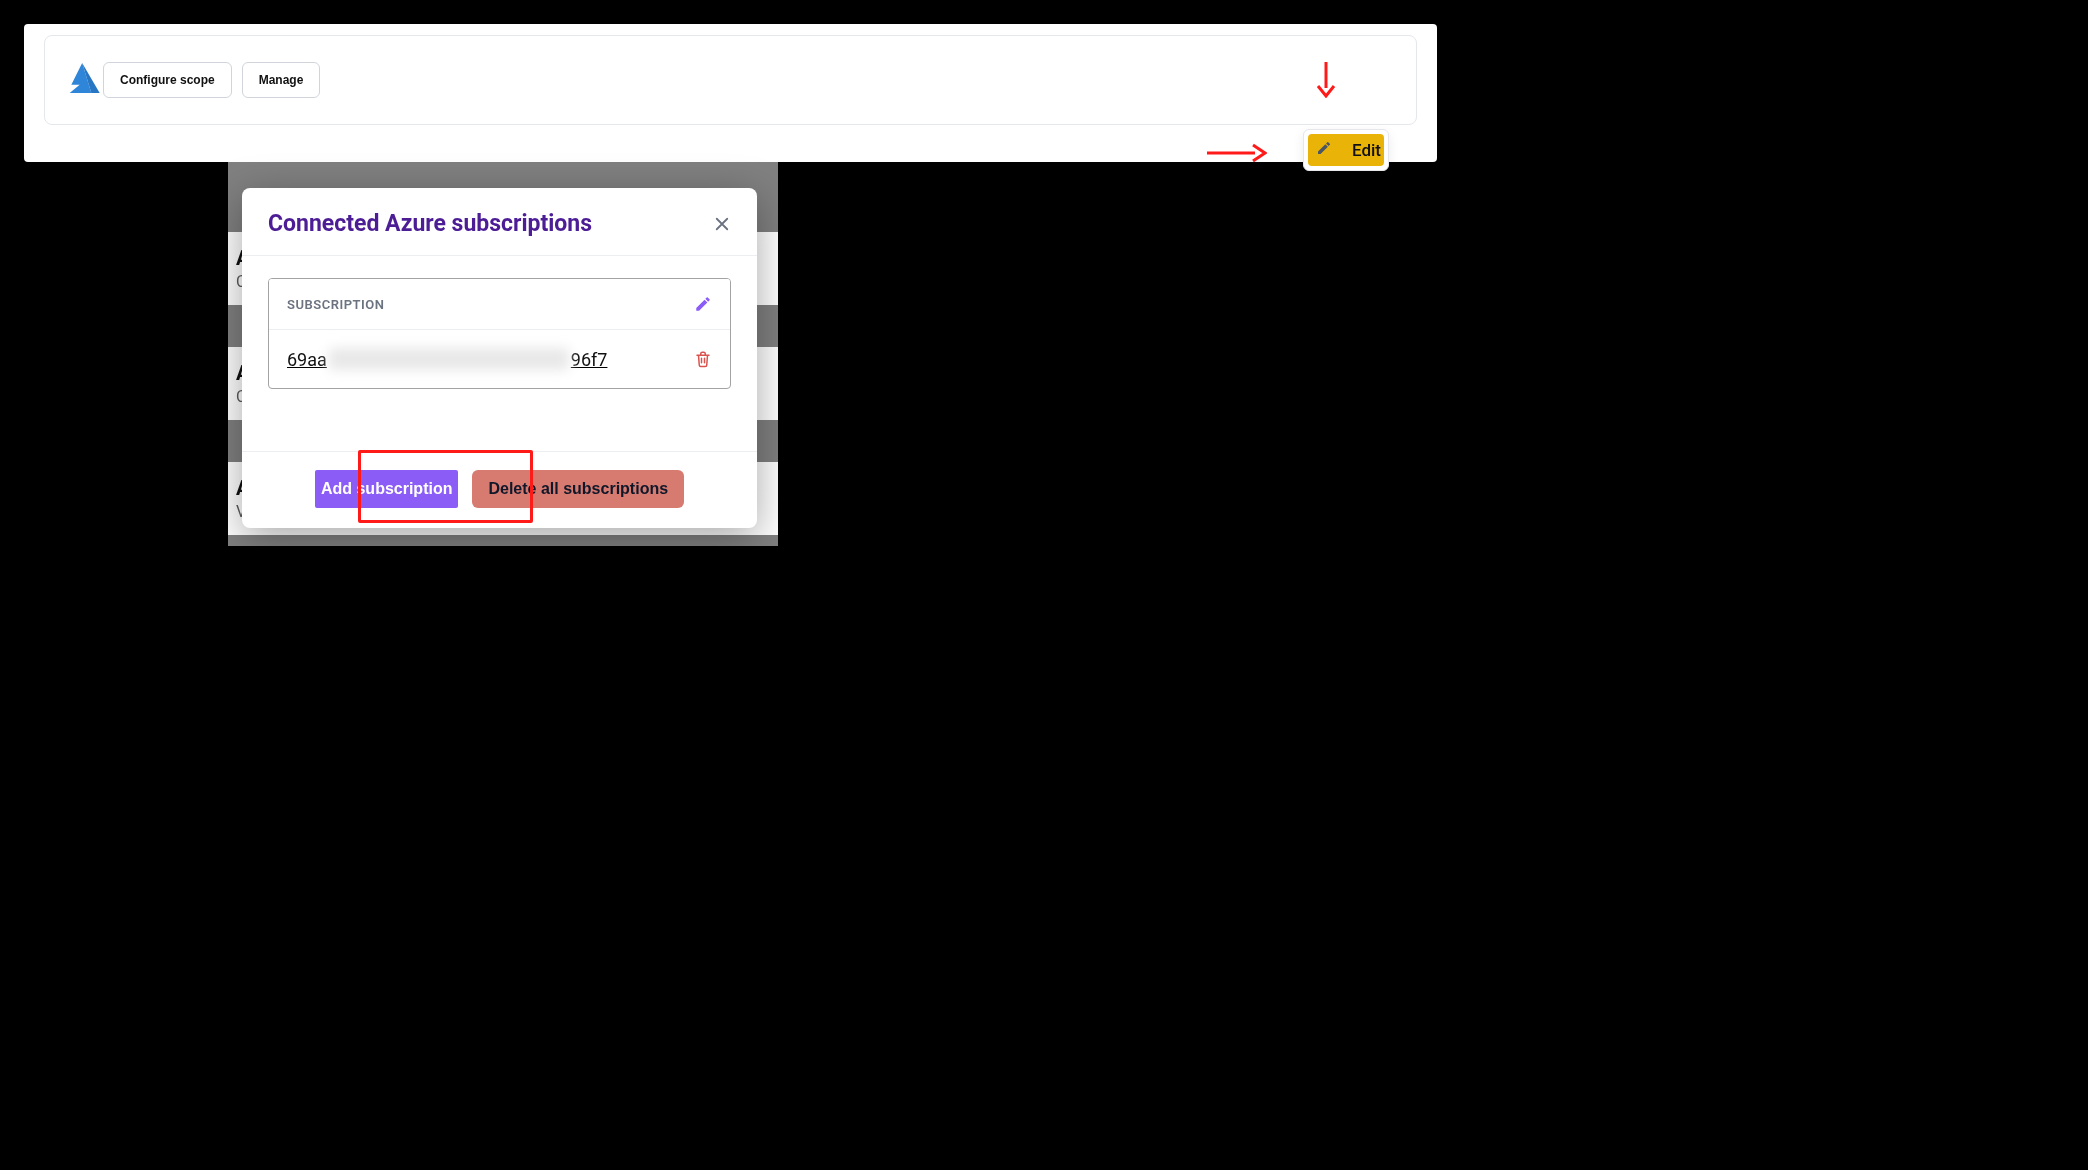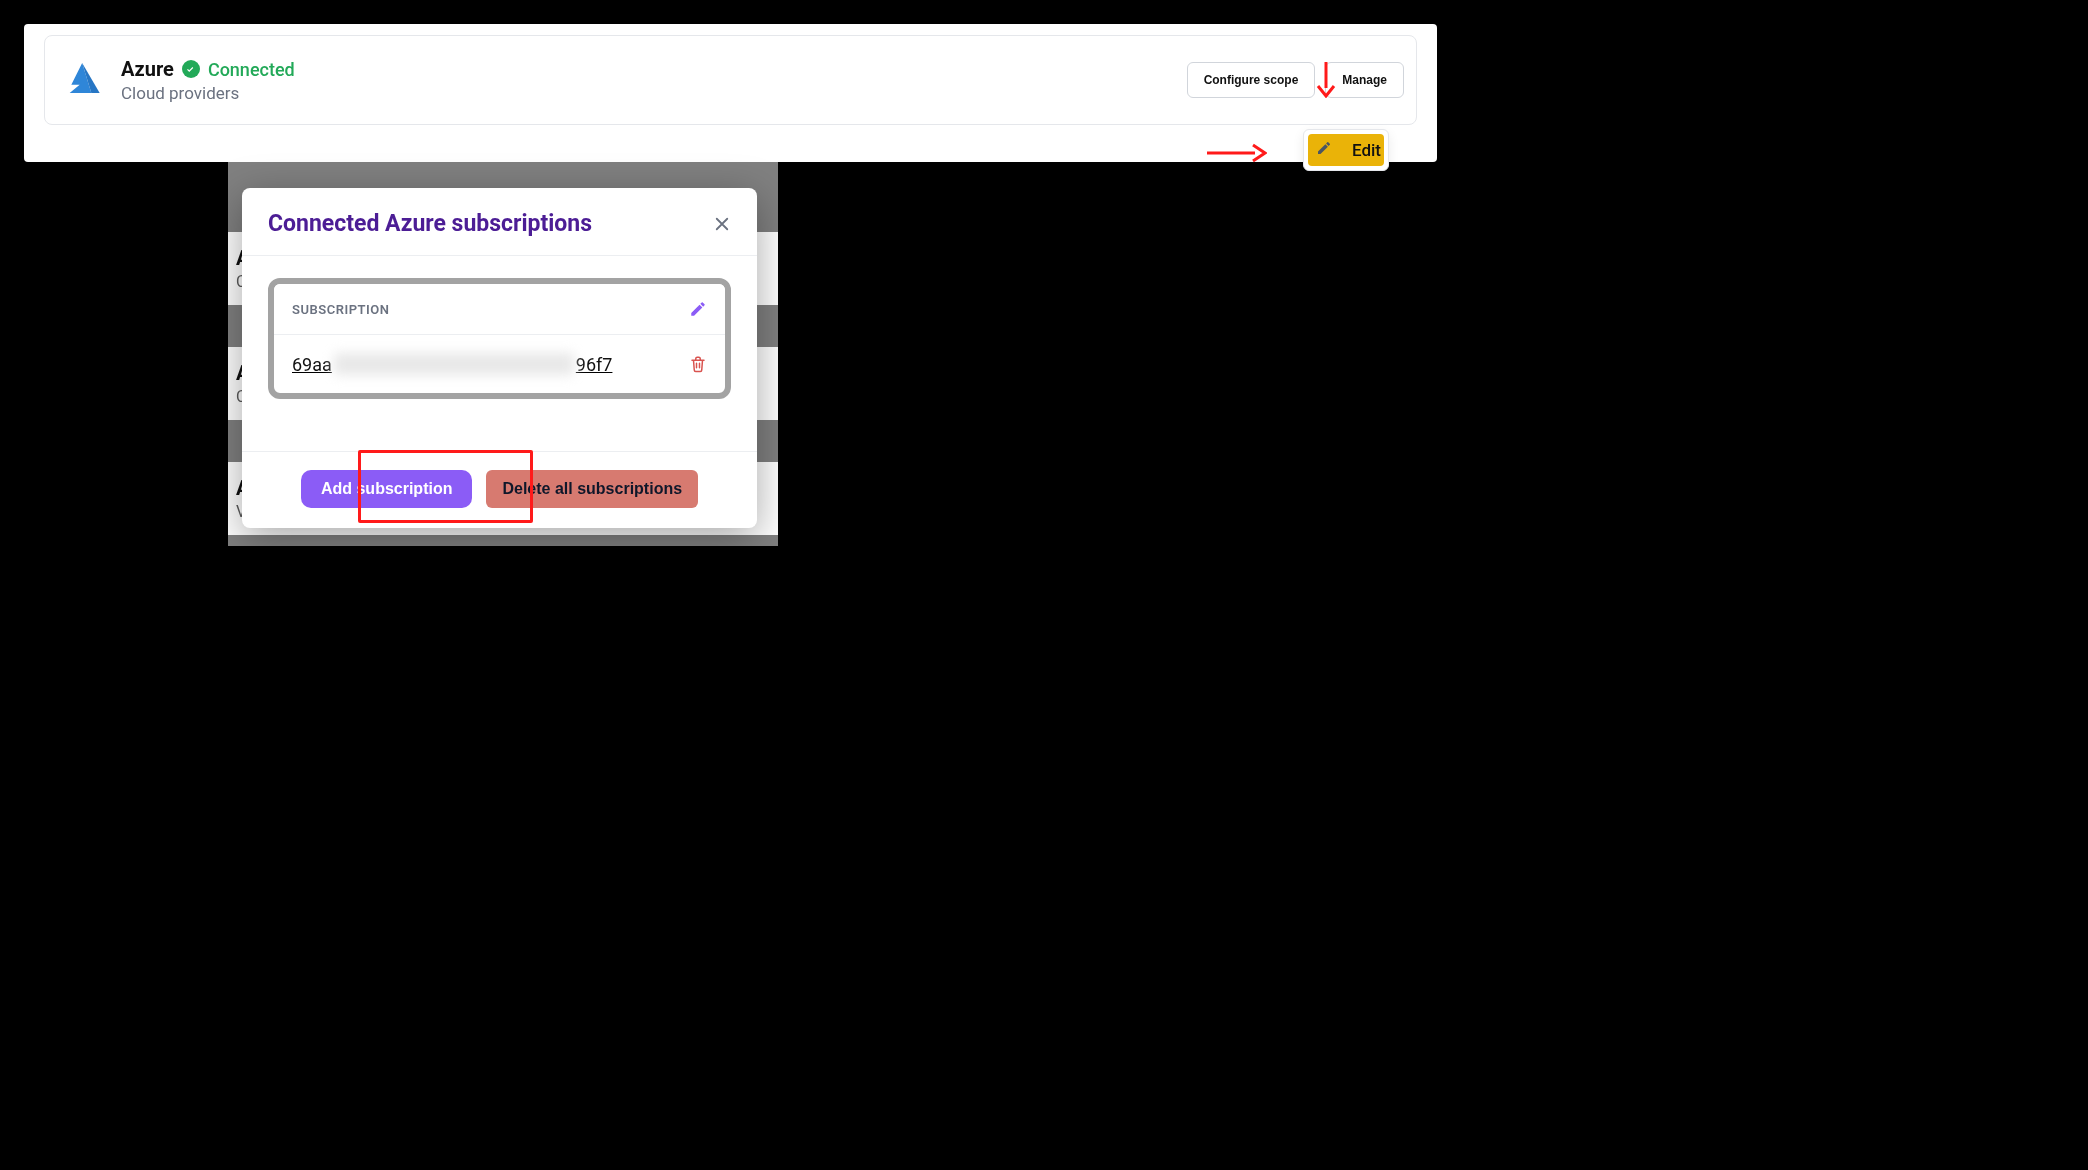--- a/index.html
+++ b/index.html
@@ -174,22 +174,22 @@
     cursor: pointer;
     display: flex;
   }
   .close-x svg { width: 18px; height: 18px; }
 
   .modal-body {
     padding: 22px 26px;
     flex: 1;
   }
   .sub-table {
-    border: 6px solid #a3a3a3;
-    border-radius: 12px;
+    border: 1px solid #a3a3a3;
+    border-radius: 4px;
     overflow: hidden;
   }
   .sub-head {
     display: flex;
     align-items: center;
     justify-content: space-between;
     padding: 16px 18px;
     border-bottom: 1px solid #eceef1;
     background: #fff;
   }
@@ -230,22 +230,22 @@
     border-top: 1px solid #eceef1;
     padding: 18px 0 20px 0;
     display: flex;
     justify-content: center;
     gap: 14px;
   }
   .btn-primary {
     background: #8b5cf6;
     color: #fff;
     border: none;
-    border-radius: 10px;
-    padding: 10px 20px;
+    border-radius: 2px;
+    padding: 10px 6px;
     font-size: 16px;
     font-weight: 600;
     cursor: pointer;
   }
   .btn-danger {
     background: #d77a70;
     color: #0f172a;
     border: none;
     border-radius: 6px;
     padding: 10px 16px;
@@ -264,32 +264,20 @@
 <body>
 
 <div class="top-panel">
   <div class="provider-card">
     <span>
       <svg class="azure-logo" viewBox="0 0 48 48">
         <path fill="#2f86d8" d="M23 6 L10 32 L20 32 L8 42 L34 42 L23 6 Z"></path>
         <path fill="#1b6fc1" d="M23 6 L34 42 L44 42 Z" opacity="0.95"></path>
       </svg>
     </span>
-    <div class="provider-text">
-      <div class="provider-title-row">
-        <span class="provider-title">Azure</span>
-        <span class="check-badge">
-          <svg viewBox="0 0 16 16">
-              <path fill="#fff" d="M6.2 11.5 3 8.3l1.2-1.2 2 2 4.6-4.6L12 5.7z"></path>
-            </svg>
-        </span>
-        <span class="connected-text">Connected</span>
-      </div>
-      <div class="provider-sub">Cloud providers</div>
-    </div>
     <div class="card-actions">
       <button class="btn">Configure scope</button>
       <button class="btn">Manage</button>
     </div>
   </div>
 
   <div class="dropdown-menu">
     <div class="dropdown-item">
       <span>
         <svg viewBox="0 0 24 24">

